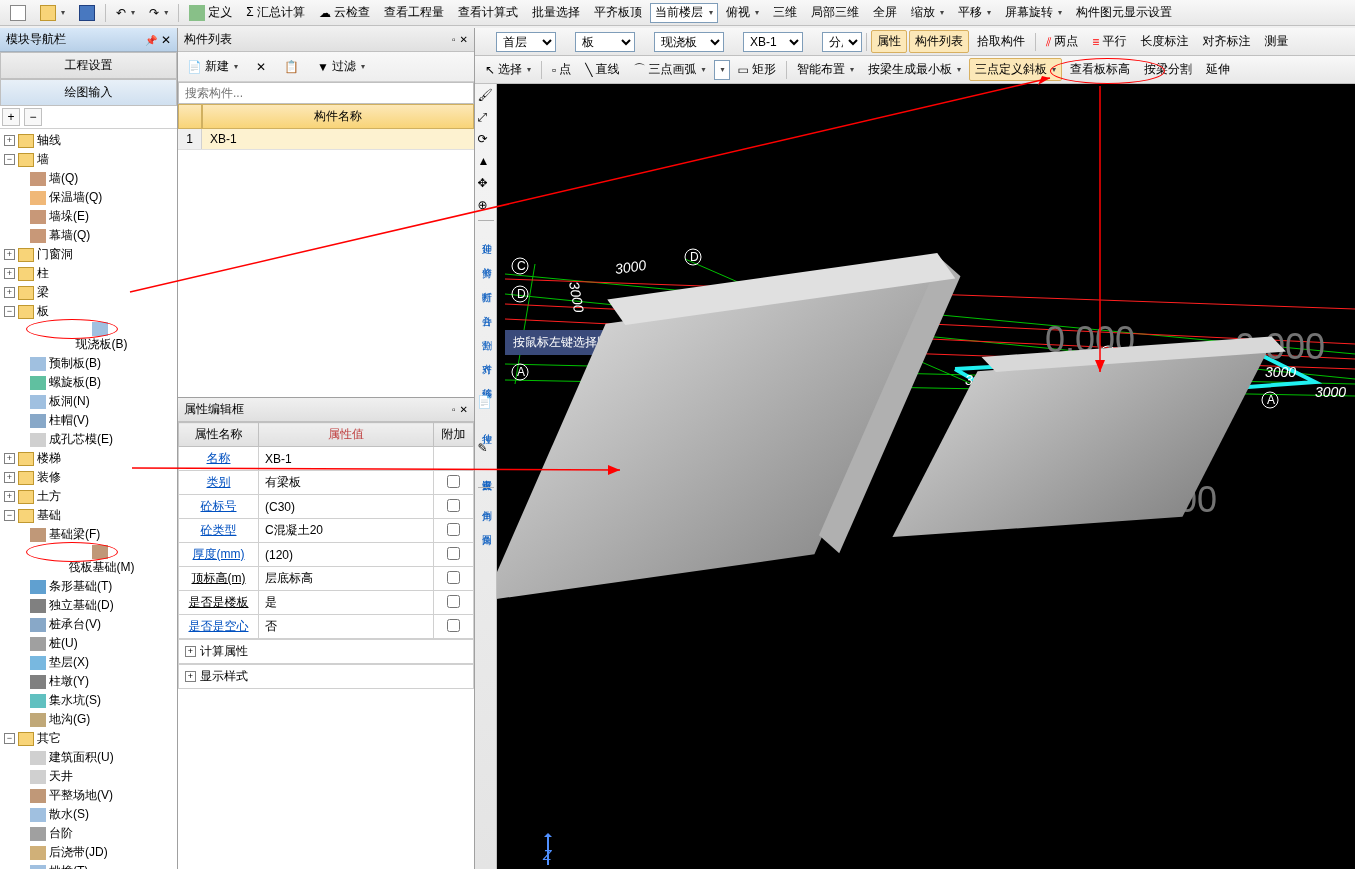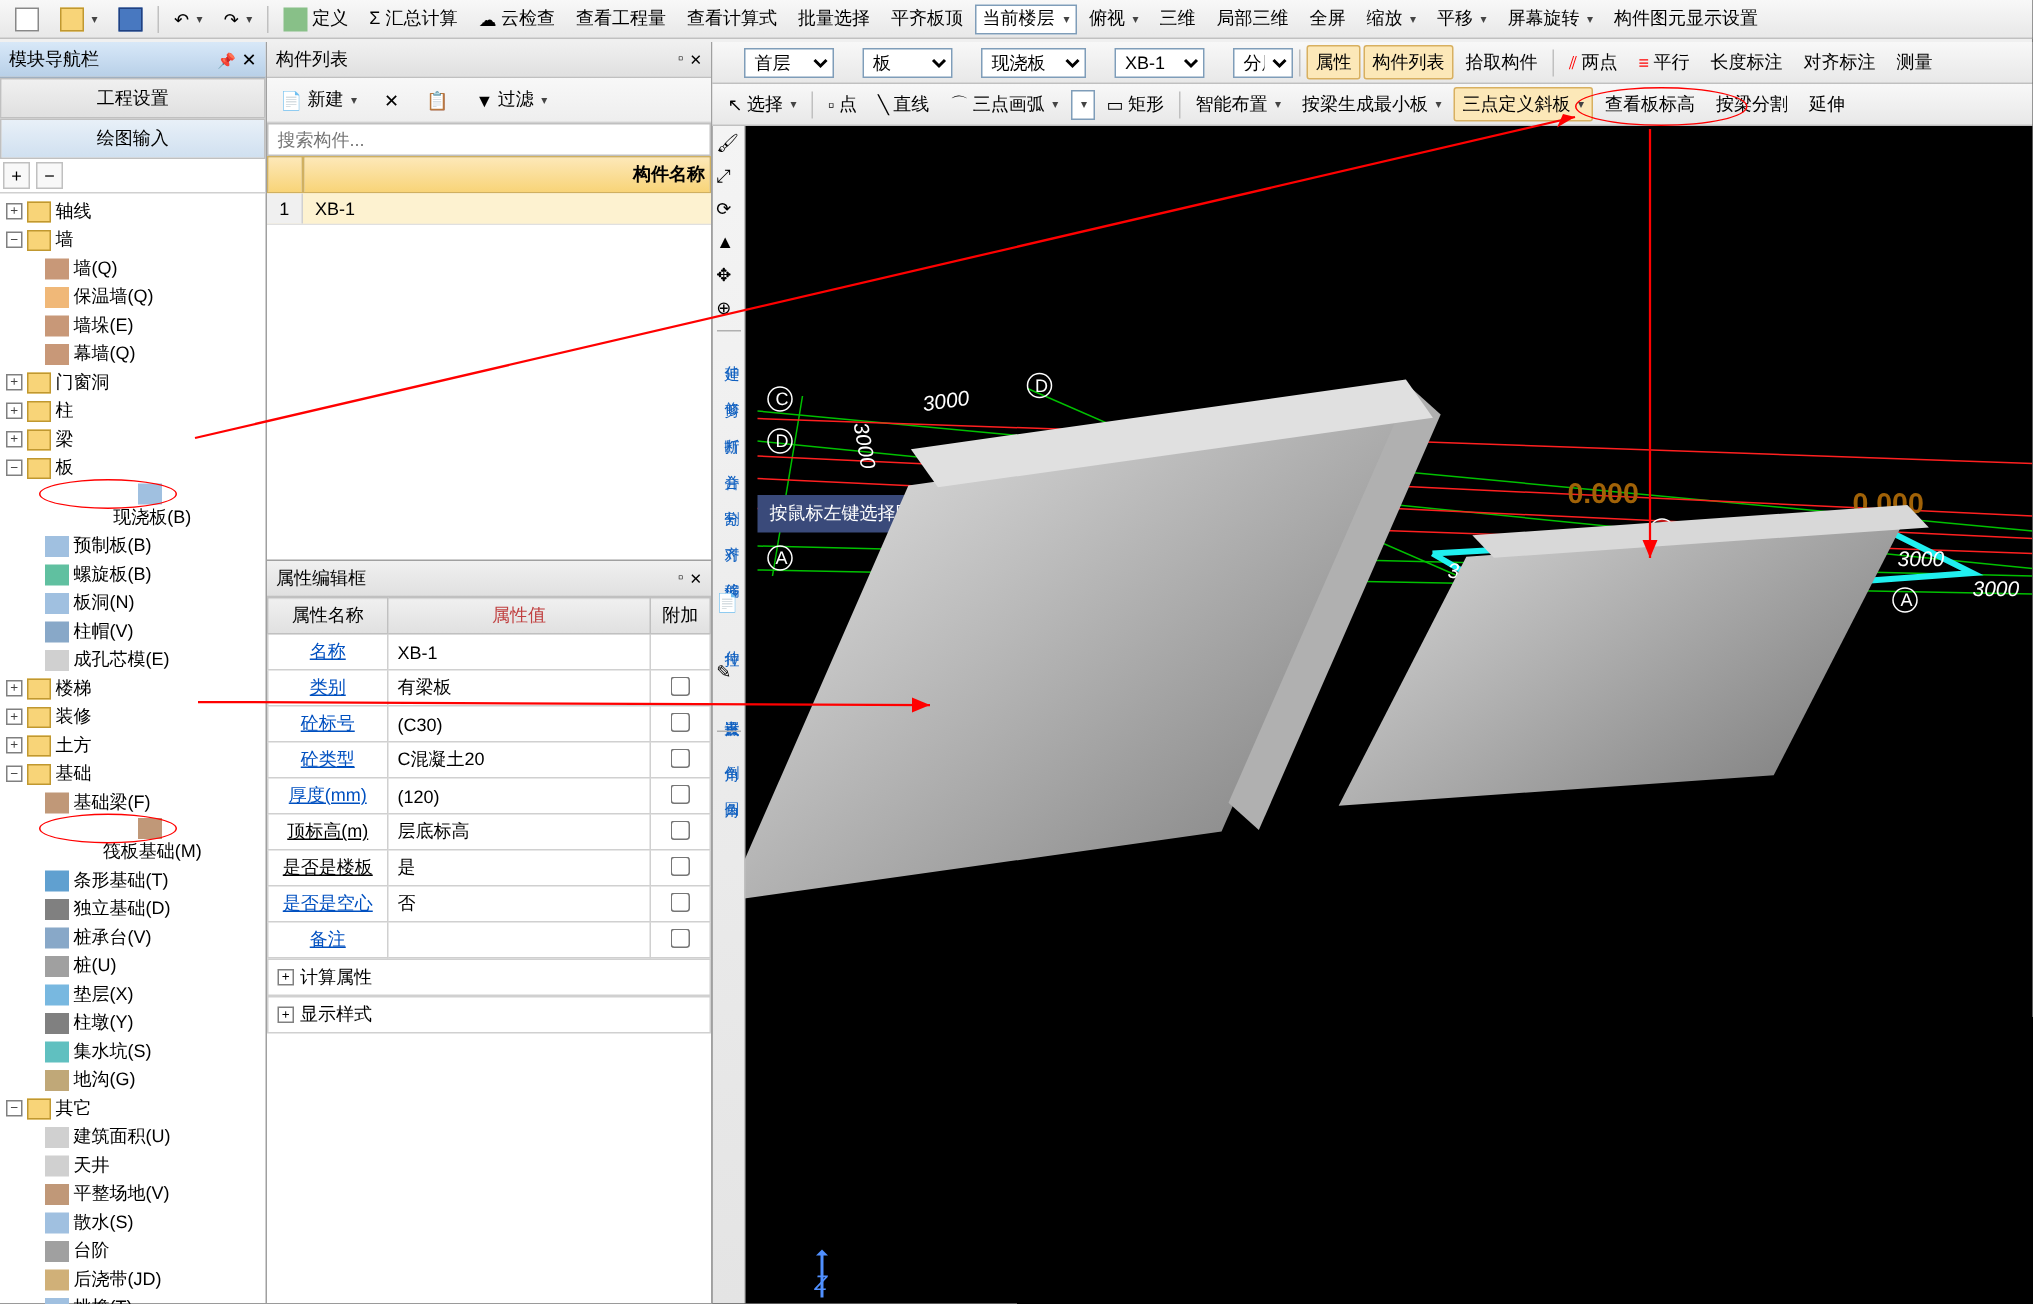--- a/index.html
+++ b/index.html
@@ -36,42 +36,42 @@
 .tree-circled { position: relative; flex-direction: column; }
 .tree-circled::after { content:''; position:absolute; left:24px; top:-2px; width:90px; height:18px; border:1px solid red; border-radius: 50%; pointer-events: none; }
 
 
 .comp-panel { position: absolute; left: 178px; top: 28px; width: 297px; bottom: 0; background: #fff; border-right: 1px solid #a0a0a0; display: flex; flex-direction: column; }
 .panel-header { background: linear-gradient(#f0f0f0,#e0e0e0); padding: 3px 6px; border-bottom: 1px solid #c0c0c0; display: flex; align-items: center; justify-content: space-between; }
 .panel-header .ctrls { display: flex; gap: 4px; }
 .panel-header .ctrls span { cursor: pointer; font-size: 10px; }
 .comp-tools { display: flex; align-items: center; padding: 3px; gap: 6px; border-bottom: 1px solid #d0d0d0; background: linear-gradient(#f8f8f8,#eee); }
 .search-input { width: 100%; border: 1px solid #c0c0c0; padding: 3px 6px; color: #404040; background: #fff; }
-.comp-grid-head { background: linear-gradient(#fde8b8,#f8d478); border: 1px solid #d0b060; padding: 3px; text-align: right; font-weight: bold; }
+.comp-grid-head { background: linear-gradient(#fde8b8,#f8d478); border: 1px solid #d0b060; padding: 3px; text-align: center; font-weight: normal; }
 .comp-row { display: flex; border-bottom: 1px solid #e0e0e0; }
 .comp-row .num { width: 24px; text-align: center; background: #f0f0f0; border-right: 1px solid #d0d0d0; padding: 3px; }
 .comp-row .name { flex: 1; padding: 3px 8px; background: #fdf2d0; }
 .comp-row.selected { background: #fdf2d0; }
 
 
 .prop-panel { border-top: 1px solid #a0a0a0; display: flex; flex-direction: column; }
 .prop-table { width: 100%; border-collapse: collapse; }
 .prop-table th { background: linear-gradient(#f0f0f0,#e0e0e0); border: 1px solid #c0c0c0; padding: 3px 6px; font-weight: normal; }
 .prop-table th.val { color: #c04040; }
 .prop-table td { border: 1px solid #d0d0d0; padding: 3px 6px; }
 .prop-table td.name { color: #0050c0; text-align: center; width: 80px; text-decoration: underline; }
 .prop-table td.name.black { color: #000; }
 .prop-table td.chk { width: 40px; text-align: center; }
 .prop-table td.chk input { }
 .prop-collapse { display: flex; align-items: center; gap: 4px; border: 1px solid #d0d0d0; padding: 3px 6px; }
 .plus-box { width: 11px; height: 11px; border: 1px solid #808080; text-align:center; line-height: 9px; font-size: 9px; }
 
 
 .viewport { position: absolute; left: 475px; top: 84px; right: 0; bottom: 0; background: #000; overflow: hidden; }
-.vp-label { position: absolute; color: #a16207; font-size: 19px; font-family: Arial; font-weight: bold; }
+.vp-label { position: absolute; color: #737373; font-size: 36px; font-family: Arial; }
 .vp-axis-label { position: absolute; color: #fff; font-size: 14px; font-style: italic; }
 .tooltip { position: absolute; background: #3a4a7a; color: #fff; padding: 4px 8px; font-size: 12px; white-space: nowrap; top: 246px; left: 30px; }
 
 
 .slab1 { position: absolute; left: 70px; top: 225px; width: 330px; height: 260px; background: linear-gradient(135deg,#d0d0d0,#909090); transform: skewY(-8deg) skewX(-25deg); z-index: 5; }
 .slab1::before { content:''; position:absolute; right:-26px; top:-8px; width:30px; height:100%; background:#b0b0b0; transform: skewY(35deg); }
 .slab1::after { content:''; position:absolute; left:6px; top:-24px; width:100%; height:28px; background:#e0e0e0; transform: skewX(48deg); }
 .slab2 { position: absolute; left: 460px; top: 280px; width: 290px; height: 160px; background: linear-gradient(135deg,#c8c8c8,#888888); transform: skewY(-4deg) skewX(-28deg); z-index: 4; }
 .slab2::after { content:''; position:absolute; left:8px; top:-14px; width:100%; height:16px; background:#d8d8d8; transform: skewX(55deg); }
 
@@ -422,25 +422,20 @@
             <td class="chk"><input type="checkbox" style=""></td>
           </tr>
       <tr>
             <td class="name black">是否是楼板</td>
             <td>是</td>
             <td class="chk"><input type="checkbox" style=""></td>
           </tr>
       <tr>
             <td class="name">是否是空心</td>
             <td>否</td>
-            <td class="chk"><input type="checkbox" style=""></td>
-          </tr>
-      <tr>
-            <td class="name">备注</td>
-            <td></td>
             <td class="chk"><input type="checkbox" style=""></td>
           </tr>
     </tbody>
       </table>
     <div class="prop-collapse">
         <span class="plus-box">+</span>
         <span>计算属性</span>
       </div>
     <div class="prop-collapse">
         <span class="plus-box">+</span>

